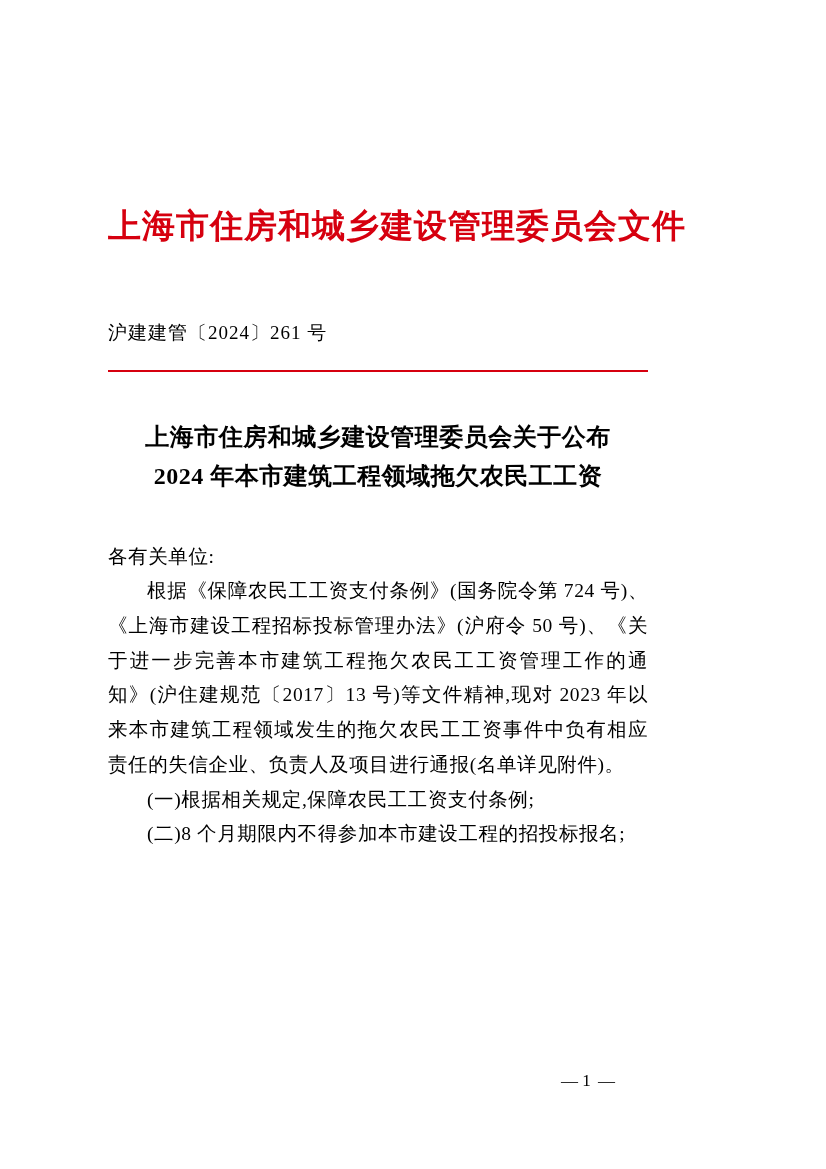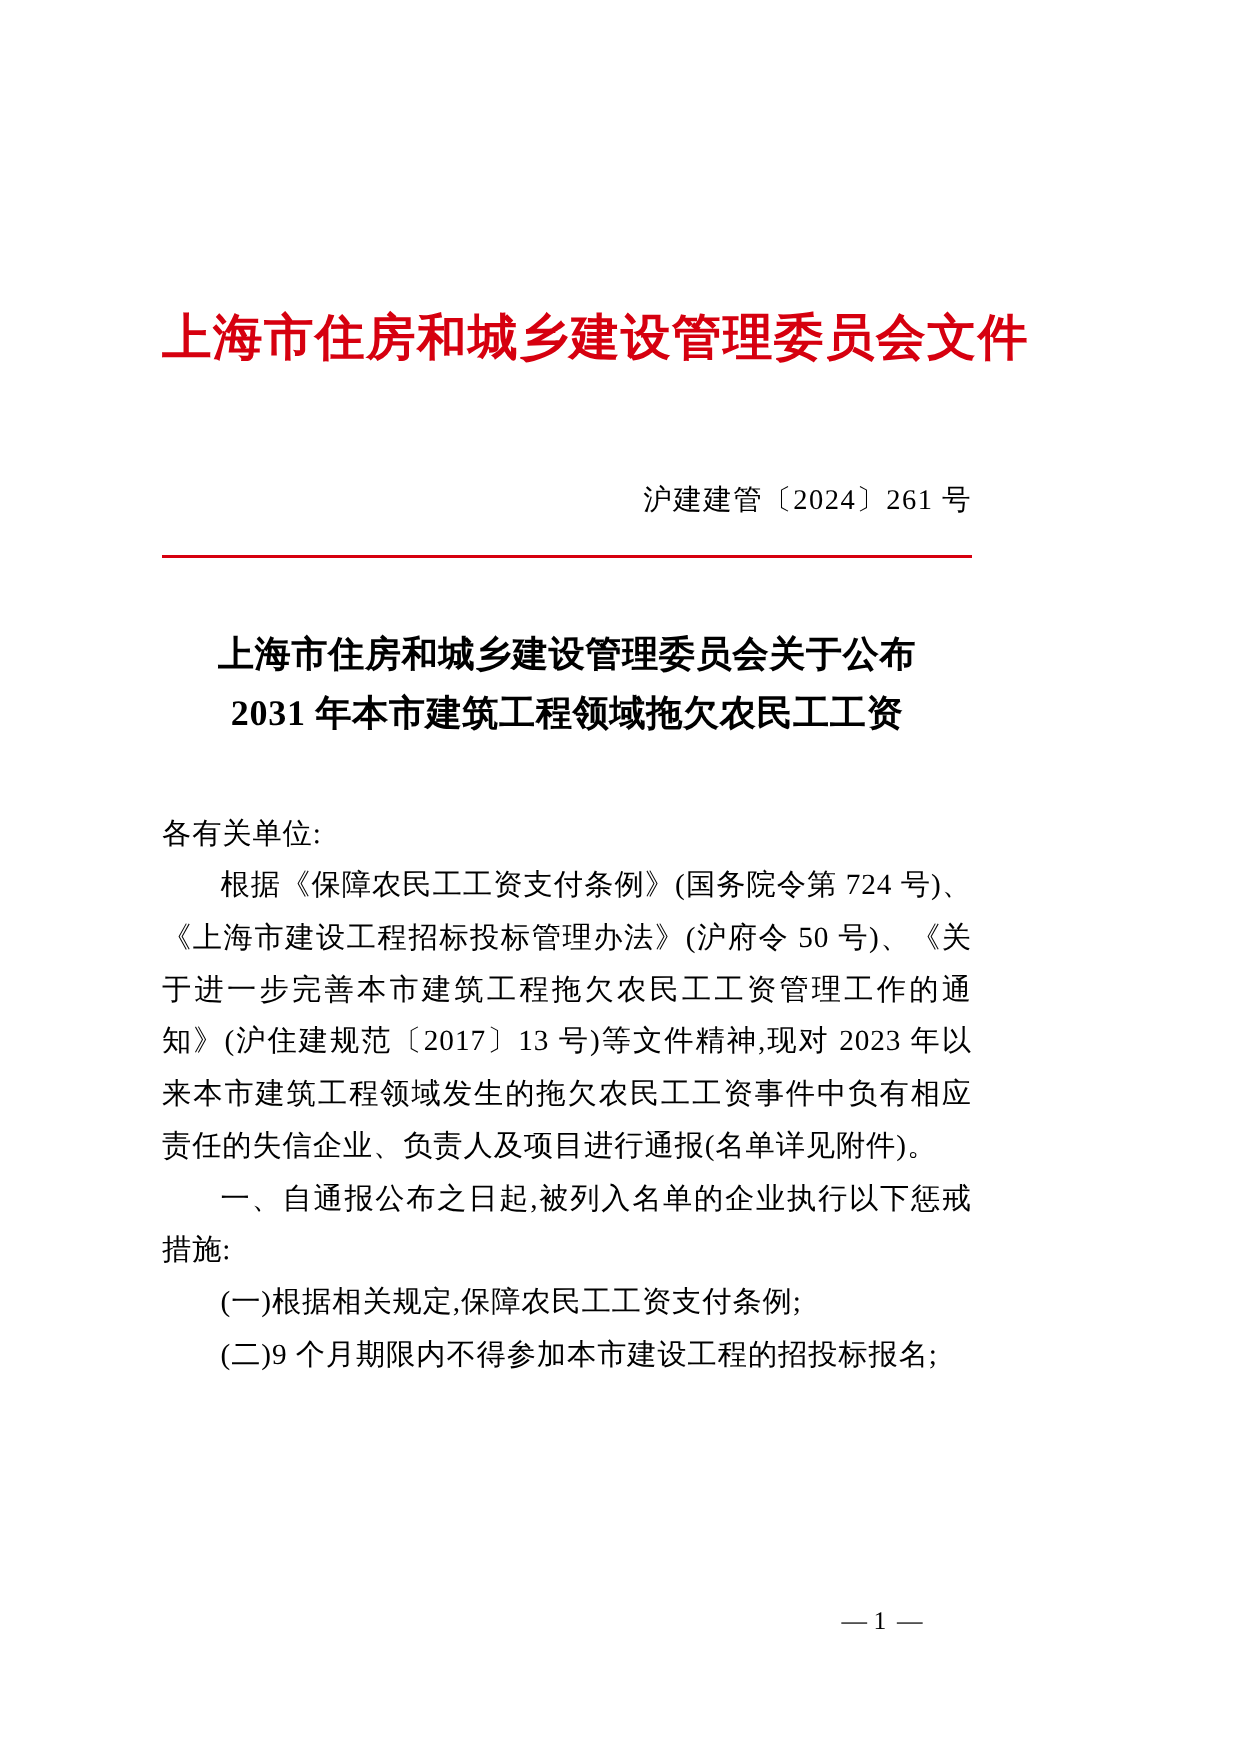--- a/index.html
+++ b/index.html
@@ -28,21 +28,21 @@
     font-family: "Liberation Serif", serif;
     font-weight: bold;
     font-size: 33px;
     letter-spacing: 1px;
     padding-top: 205px;
     line-height: 1.3;
     white-space: nowrap;
   }
   .doc-number {
     margin-top: 72px;
-    text-align: right;
+    text-align: left;
     font-size: 19px;
     font-family: "Liberation Serif", serif;
     letter-spacing: 1px;
   }
   .red-rule {
     margin-top: 24px;
     height: 2px;
     background: #d6000f;
     width: 100%;
   }
@@ -91,29 +91,28 @@
 <div class="page">
 
   <div class="doc-header">上海市住房和城乡建设管理委员会文件</div>
 
   <div class="doc-number">沪建建管〔2024〕261 号</div>
 
   <div class="red-rule"></div>
 
   <div class="doc-title">
     <div>上海市住房和城乡建设管理委员会关于公布</div>
-    <div>2031 年本市建筑工程领域拖欠农民工工资</div>
+    <div>2024 年本市建筑工程领域拖欠农民工工资</div>
   </div>
 
   <div class="body-text">
     <p>各有关单位:</p>
     <p class="indent2">根据《保障农民工工资支付条例》(国务院令第 724 号)、《上海市建设工程招标投标管理办法》(沪府令 50 号)、《关于进一步完善本市建筑工程拖欠农民工工资管理工作的通知》(沪住建规范〔2017〕13 号)等文件精神,现对 2023 年以来本市建筑工程领域发生的拖欠农民工工资事件中负有相应责任的失信企业、负责人及项目进行通报(名单详见附件)。</p>
-    <p class="indent2">一、自通报公布之日起,被列入名单的企业执行以下惩戒措施:</p>
     <p class="indent2">(一)根据相关规定,保障农民工工资支付条例;</p>
-    <p class="indent2">(二)9 个月期限内不得参加本市建设工程的招投标报名;</p>
+    <p class="indent2">(二)8 个月期限内不得参加本市建设工程的招投标报名;</p>
   </div>
 
   <div class="page-footer">
     <span>—</span>
     <span class="pn">1</span>
     <span>—</span>
   </div>
 
 </div>
 

